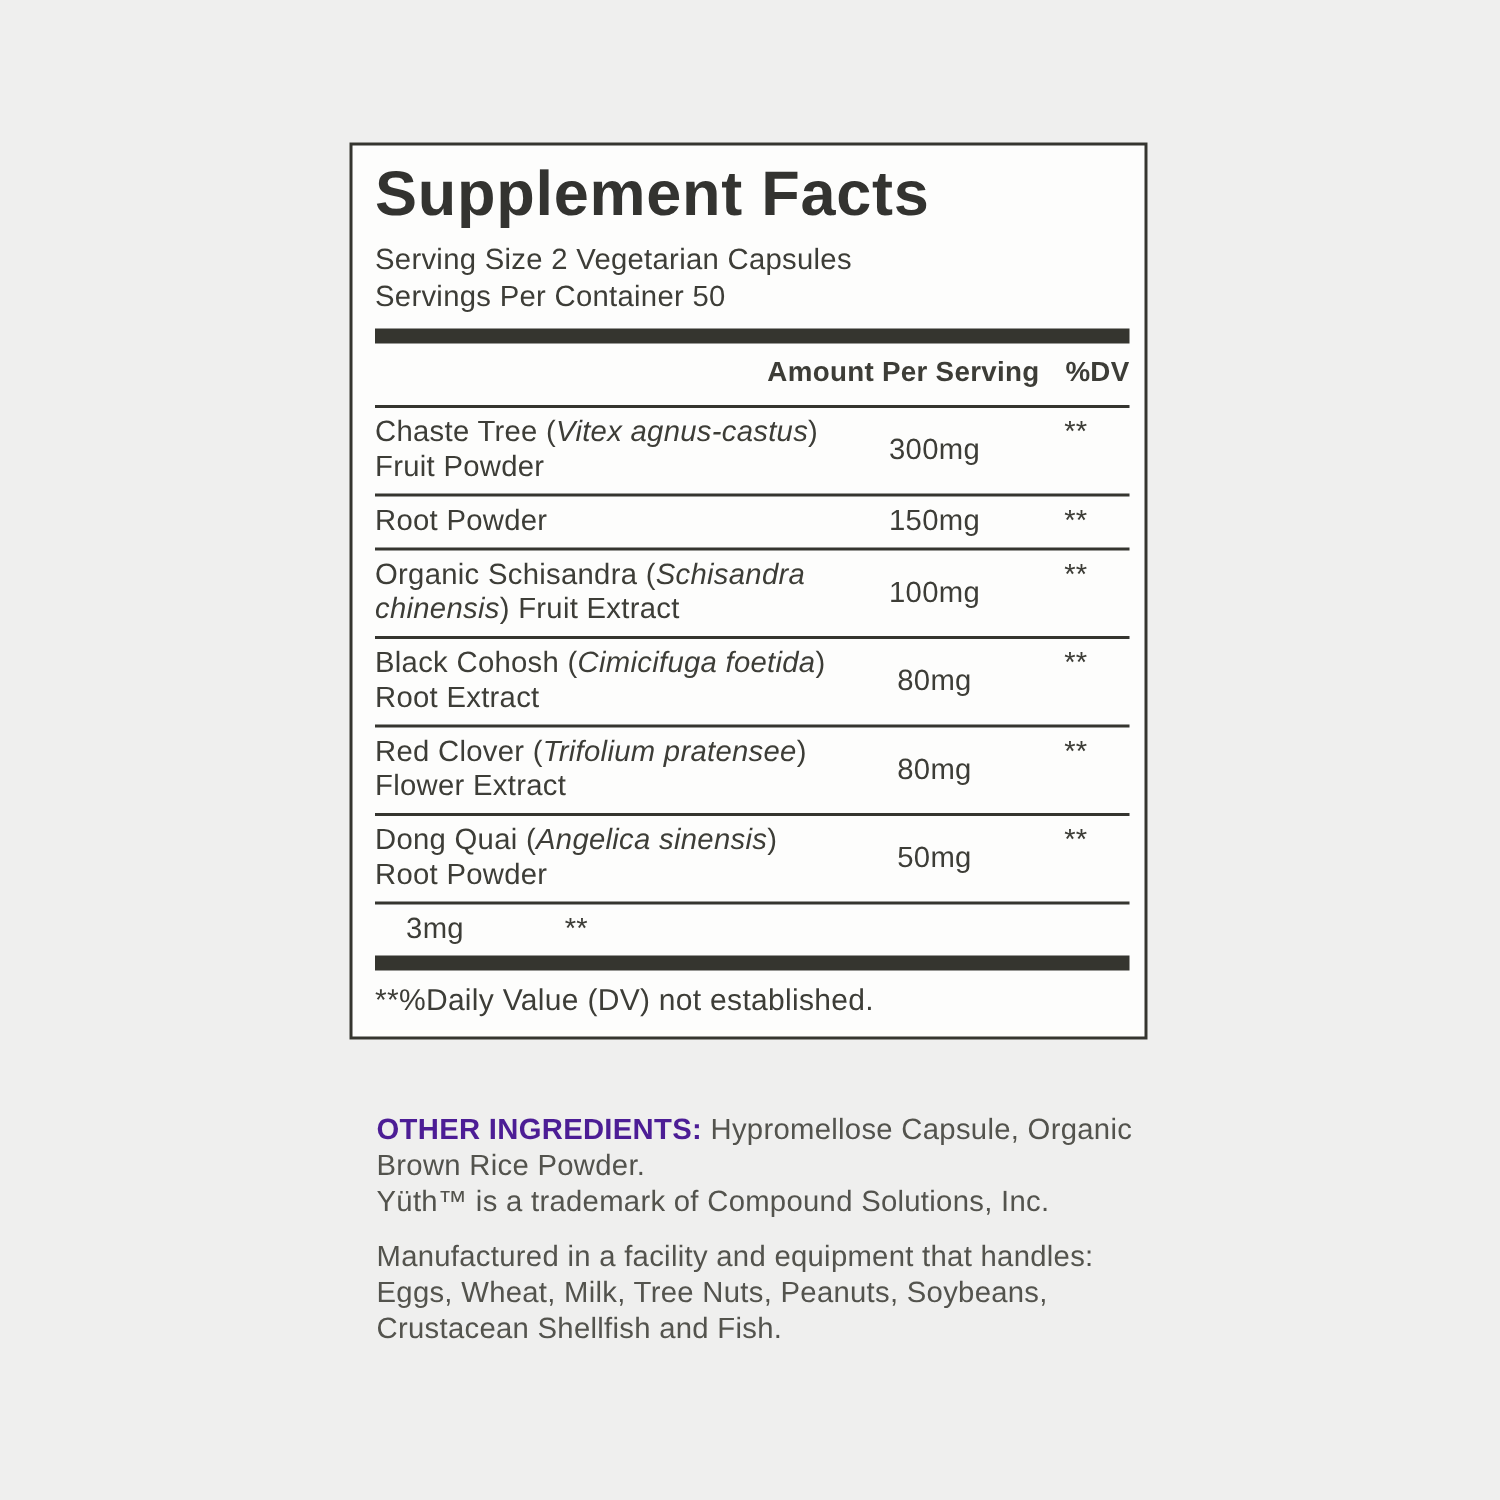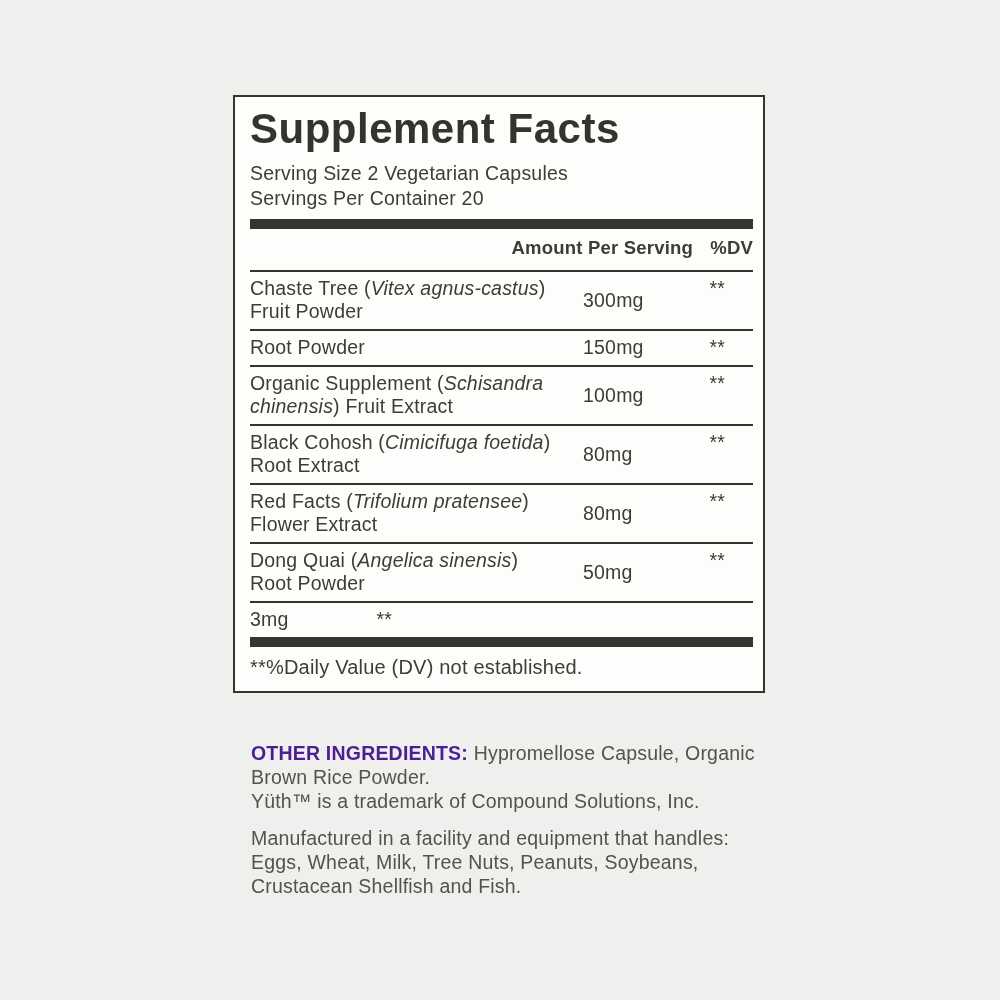--- a/index.html
+++ b/index.html
@@ -39,21 +39,21 @@
   .thead .amt-h { margin-left: auto; }
   .thead .dv-h { width: 60px; text-align: right; }
   .row {
     display: flex;
     border-top: 2px solid var(--ink);
     padding: 5px 0 6px;
     font-size: 19.5px; line-height: 23px; letter-spacing: 0.2px;
   }
   .row .name { flex: 1; }
   .row .name em { font-style: italic; }
-  .row .amt { width: 110px; padding-right: 30px; text-align: left; align-self: center; }
+  .row .amt { width: 110px; padding-right: 30px; text-align: center; align-self: center; }
   .row .dv { width: 60px; padding-right: 28px; text-align: right; }
   .footnote { font-size: 20px; padding: 9px 0 6px; letter-spacing: 0.2px; }
 
   .notes {
     position: absolute; left: 251px; top: 741px; width: 520px;
     font-size: 19.5px; line-height: 24px;
     color: var(--notes-text); letter-spacing: 0.2px;
   }
   .notes strong { font-weight: 700; color: #4c1d95; }
   .notes .para-gap { margin-top: 13px; }
@@ -61,21 +61,21 @@
 </head>
 <body>
 
 <div class="stage">
 
   <div class="panel">
     <div class="title">Supplement Facts</div>
 
     <div class="serving-block">
       <div>Serving Size 2 Vegetarian Capsules</div>
-      <div>Servings Per Container 20</div>
+      <div>Servings Per Container 50</div>
     </div>
 
     <div class="bar top"></div>
 
     <div class="thead">
       <span class="amt-h">Amount Per Serving</span>
       <span class="dv-h">%DV</span>
     </div>
 
     <div id="rows">
@@ -89,37 +89,37 @@
         </div>
         <div class="row">
           <div class="name">
             <div><span>Root Powder</span></div>
           </div>
           <div class="amt">150mg</div>
           <div class="dv">**</div>
         </div>
         <div class="row">
           <div class="name">
-            <div><span>Organic Supplement (</span><em>Schisandra</em></div>
+            <div><span>Organic Schisandra (</span><em>Schisandra</em></div>
             <div><em>chinensis</em><span>) Fruit Extract</span></div>
           </div>
           <div class="amt">100mg</div>
           <div class="dv">**</div>
         </div>
         <div class="row">
           <div class="name">
             <div><span>Black Cohosh (</span><em>Cimicifuga foetida</em><span>)</span></div>
             <div><span>Root Extract</span></div>
           </div>
           <div class="amt">80mg</div>
           <div class="dv">**</div>
         </div>
         <div class="row">
           <div class="name">
-            <div><span>Red Facts (</span><em>Trifolium pratensee</em><span>)</span></div>
+            <div><span>Red Clover (</span><em>Trifolium pratensee</em><span>)</span></div>
             <div><span>Flower Extract</span></div>
           </div>
           <div class="amt">80mg</div>
           <div class="dv">**</div>
         </div>
         <div class="row">
           <div class="name">
             <div><span>Dong Quai (</span><em>Angelica sinensis</em><span>)</span></div>
             <div><span>Root Powder</span></div>
           </div>

